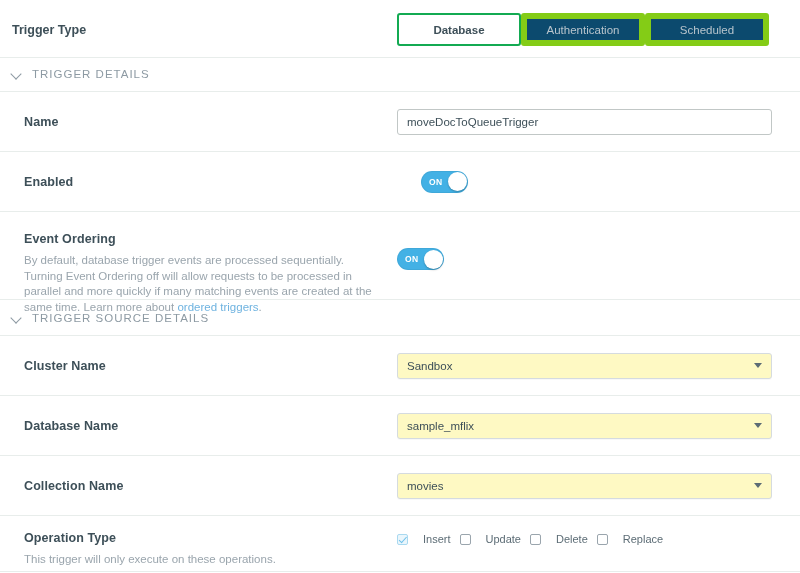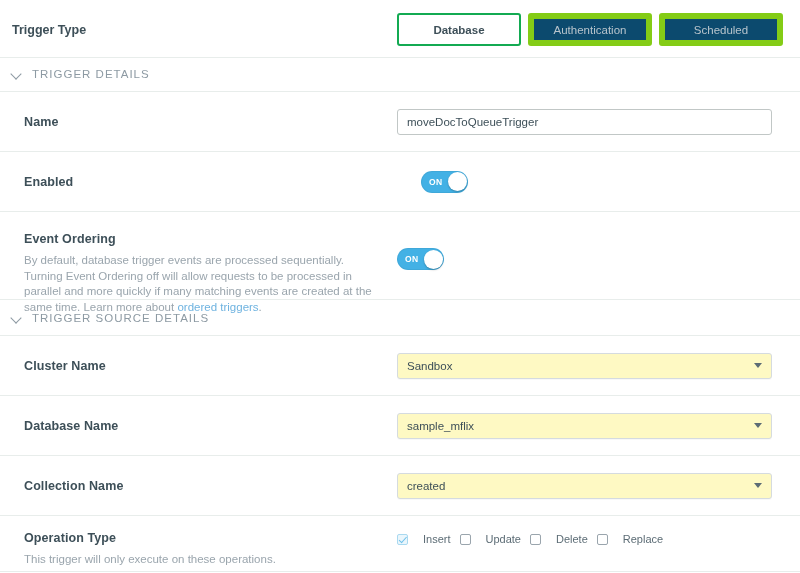--- a/index.html
+++ b/index.html
@@ -74,21 +74,20 @@
   }
   .trigger-type-label {
     font-size: 12.5px;
     font-weight: bold;
     color: #3d4f58;
     width: 385px;
     flex: 0 0 385px;
   }
   .seg-group {
     display: flex;
-    gap: 7px;
     text-align: center;
   }
   .seg-btn {
     width: 124px;
     height: 33px;
     box-sizing: border-box;
     display: flex;
     align-items: center;
     justify-content: center;
     font-size: 11.5px;
@@ -339,21 +338,21 @@
       </div>
     </div>
   </div>
 
   <div class="row row-sep abs" style="top:456px; height:60px; align-items:center;">
     <div class="row-label-col">
       <div class="label">Collection Name</div>
     </div>
     <div class="row-field-col">
       <div class="select-box">
-        <span class="select-value">created</span>
+        <span class="select-value">movies</span>
         <span class="caret"></span>
       </div>
     </div>
   </div>
 
   <div class="row row-sep abs" style="top:516px; height:56px; align-items:flex-start; padding-top:14px;">
     <div class="row-label-col">
       <div class="label">Operation Type</div>
       <div class="sublabel">This trigger will only execute on these operations.</div>
     </div>

